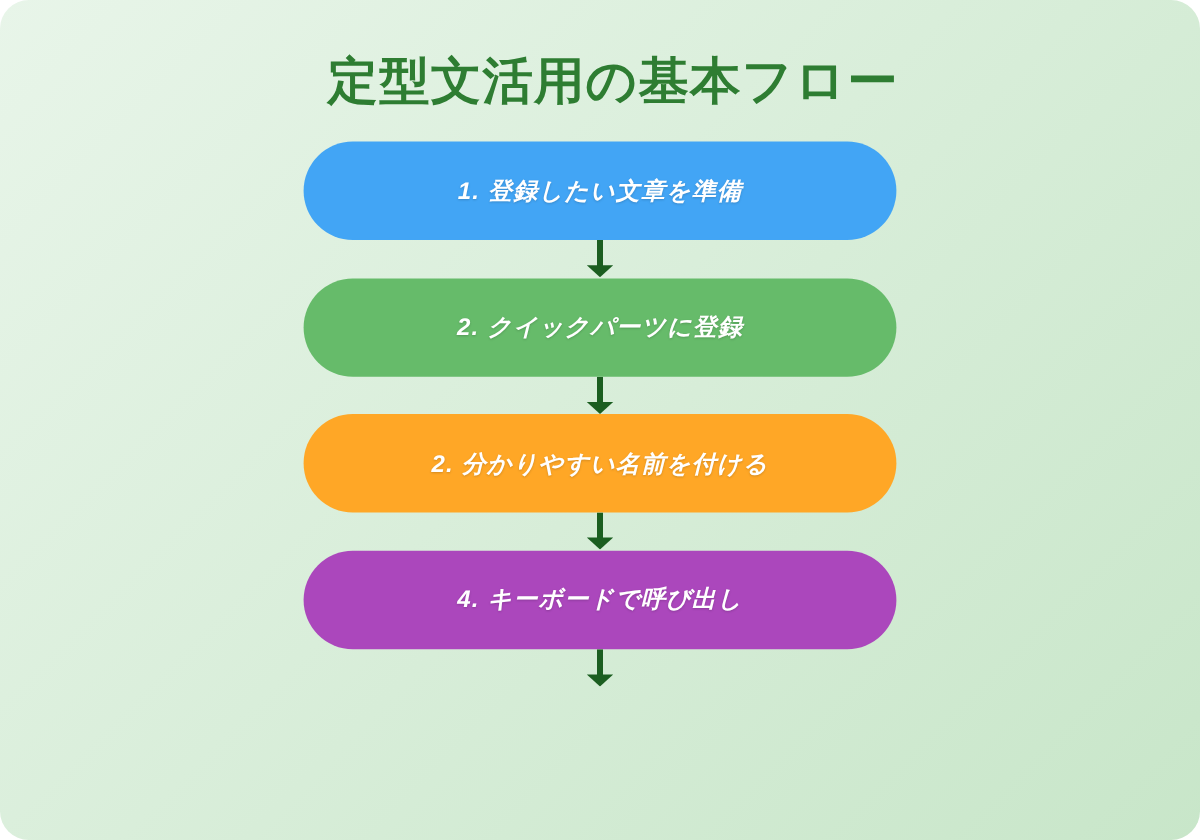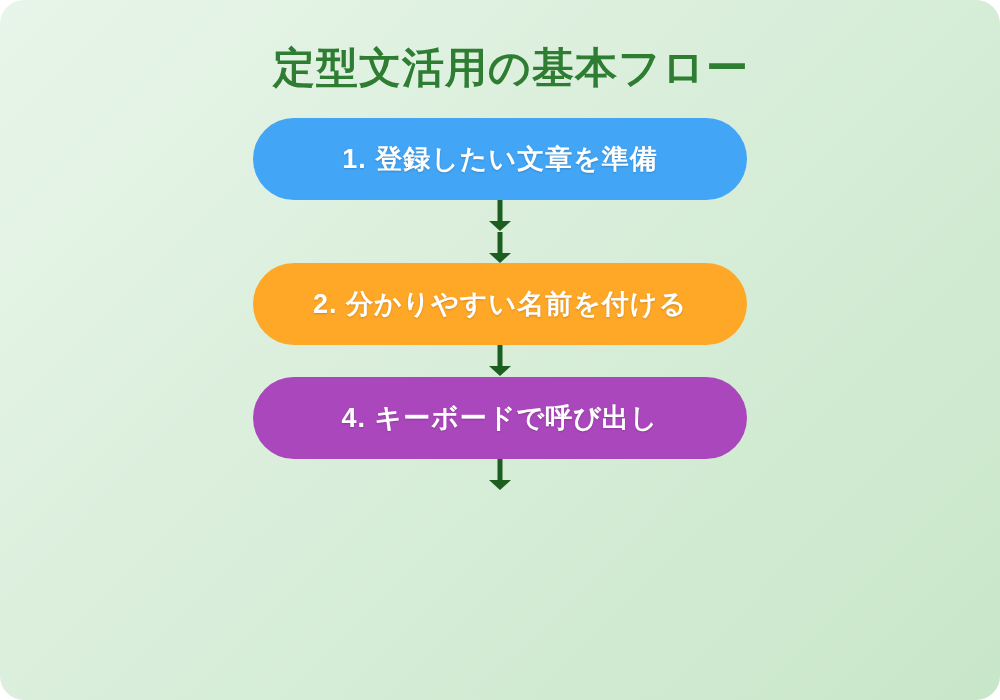--- a/index.html
+++ b/index.html
@@ -37,25 +37,26 @@
   }
   .step {
     height: 82px;
     border-radius: 41px;
     display: flex;
     align-items: center;
     justify-content: center;
   }
   .step-label {
     color: #ffffff;
-    font-size: 27px;
+    font-size: 20px;
     font-weight: bold;
     letter-spacing: 1px;
     text-shadow: 0 1px 2px rgba(0,0,0,0.18);
     white-space: nowrap;
+    font-style: italic;
   }
   .arrow-row {
     height: 31.5px;
     display: flex;
     justify-content: center;
     align-items: flex-start;
   }
   .arrow-row svg { display: block; }
 </style>
 </head>
@@ -71,20 +72,23 @@
       <span class="step-label">1. 登録したい文章を準備</span>
     </div>
 
     <div class="arrow-row">
       <svg width="30" height="31" viewBox="0 0 30 31">
         <line x1="15" y1="0" x2="15" y2="23" stroke-width="5" style="stroke: rgb(27, 94, 32);"></line>
         <polygon points="4,21 26,21 15,31" style="fill: rgb(27, 94, 32);"></polygon>
       </svg>
     </div>
 
+    <div class="step" style="background: rgb(102, 187, 106);">
+      <span class="step-label">2. クイックパーツに登録</span>
+    </div>
 
     <div class="arrow-row">
       <svg width="30" height="31" viewBox="0 0 30 31">
         <line x1="15" y1="0" x2="15" y2="23" stroke-width="5" style="stroke: rgb(27, 94, 32);"></line>
         <polygon points="4,21 26,21 15,31" style="fill: rgb(27, 94, 32);"></polygon>
       </svg>
     </div>
 
     <div class="step" style="background: rgb(255, 167, 38);">
       <span class="step-label">2. 分かりやすい名前を付ける</span>

